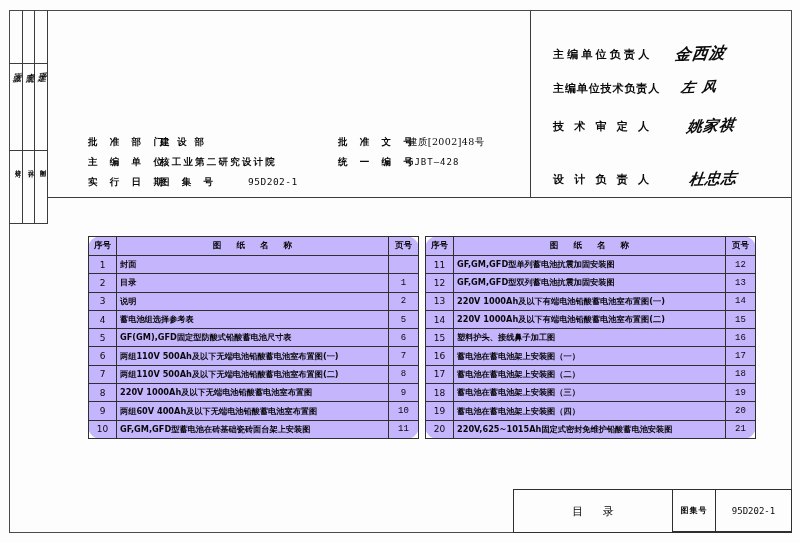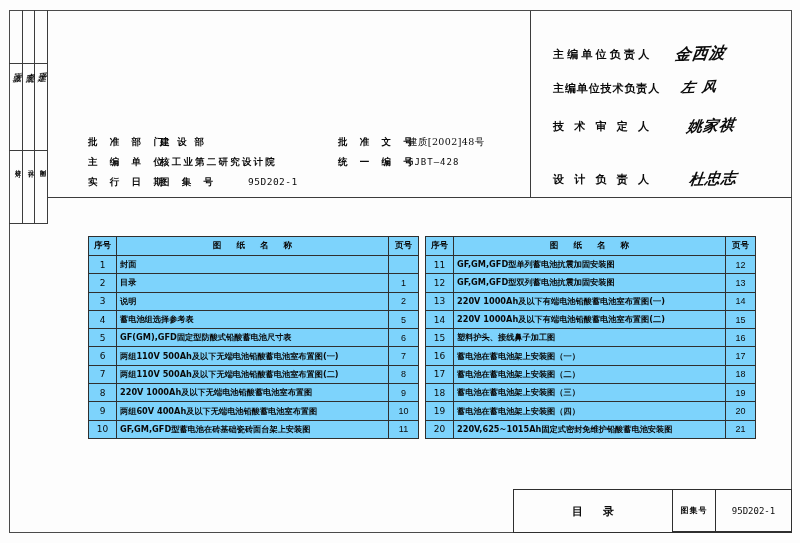--- a/index.html
+++ b/index.html
@@ -225,21 +225,22 @@
   }
   .sig-name.n2 { font-size: 14px; padding-left: 16px; }
   .sig-name.n3 { font-size: 15px; padding-left: 22px; }
   .sig-name.n4 { font-size: 15px; padding-left: 24px; }
 
   
   .toc {
     position: absolute;
     border-collapse: collapse;
     table-layout: fixed;
-    background: #7dd3fc;
+    background: #c4b5fd;
+    border-radius: 13px;
   }
   .toc.left  { left: 88px;  top: 236px; width: 330px; }
   .toc.right { left: 425px; top: 236px; width: 330px; }
 
   .toc td, .toc th {
     border: 1px solid #2f2f2f;
     font-size: 8.2px;
     color: #0a0a0a;
     padding: 0 3px;
     height: 18.3px;
@@ -249,21 +250,21 @@
   }
   .toc th {
     font-weight: bold;
     text-align: center;
     height: 19px;
     font-size: 8.6px;
   }
   .toc th.c-name { letter-spacing: 6px; text-indent: 6px; }
   .col-no   { width: 28px; text-align: center; font-family: "DejaVu Sans", "Liberation Sans", sans-serif; }
   .col-name { width: 272px; text-align: left; font-weight: bold; letter-spacing: 0px; }
-  .col-page { width: 30px; text-align: center; font-family: Liberation Sans, sans-serif; }
+  .col-page { width: 30px; text-align: center; font-family: Liberation Mono, monospace; }
 
   .toc td.col-no, .toc td.col-page {
     font-size: 9px;
     font-weight: normal;
   }
 
   
   .footer-block {
     position: absolute;
     left: 513px; top: 489px;
@@ -271,21 +272,21 @@
     box-sizing: border-box;
     border: 1px solid #2f2f2f;
     display: flex;
   }
   .footer-name {
     flex: 1;
     display: flex;
     align-items: center;
     justify-content: center;
     font-size: 11px;
-    font-weight: bold;
+    font-weight: normal;
     letter-spacing: 8px;
     text-indent: 8px;
     color: #0a0a0a;
     border-right: 1px solid #2f2f2f;
   }
   .footer-codes {
     width: 118px;
     display: flex;
     flex-direction: row;
   }

